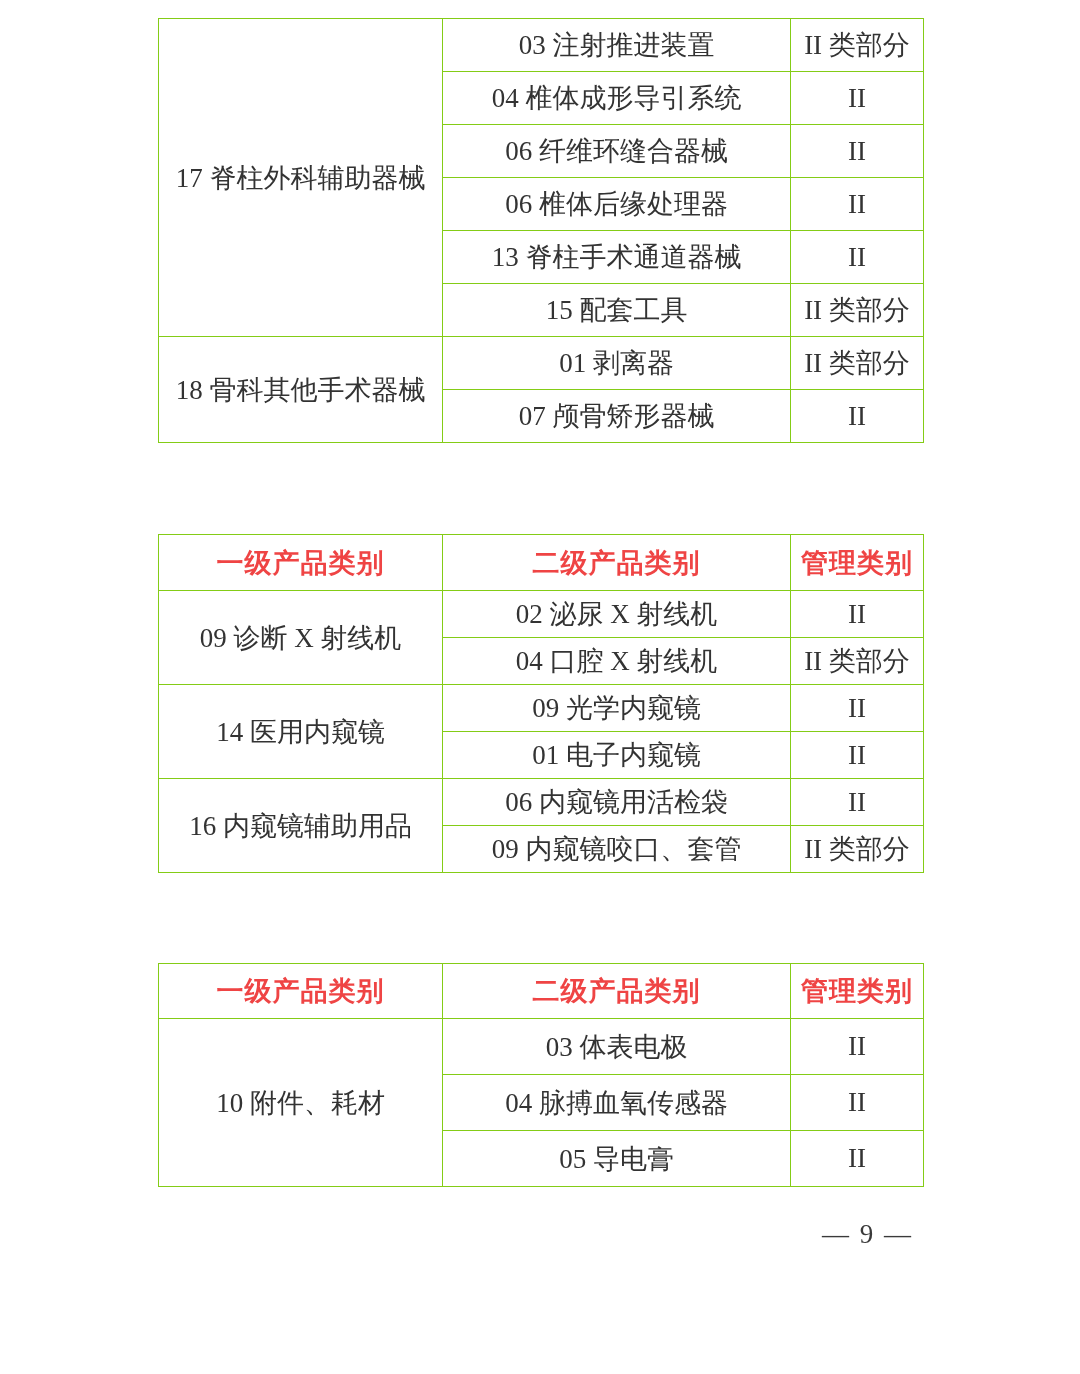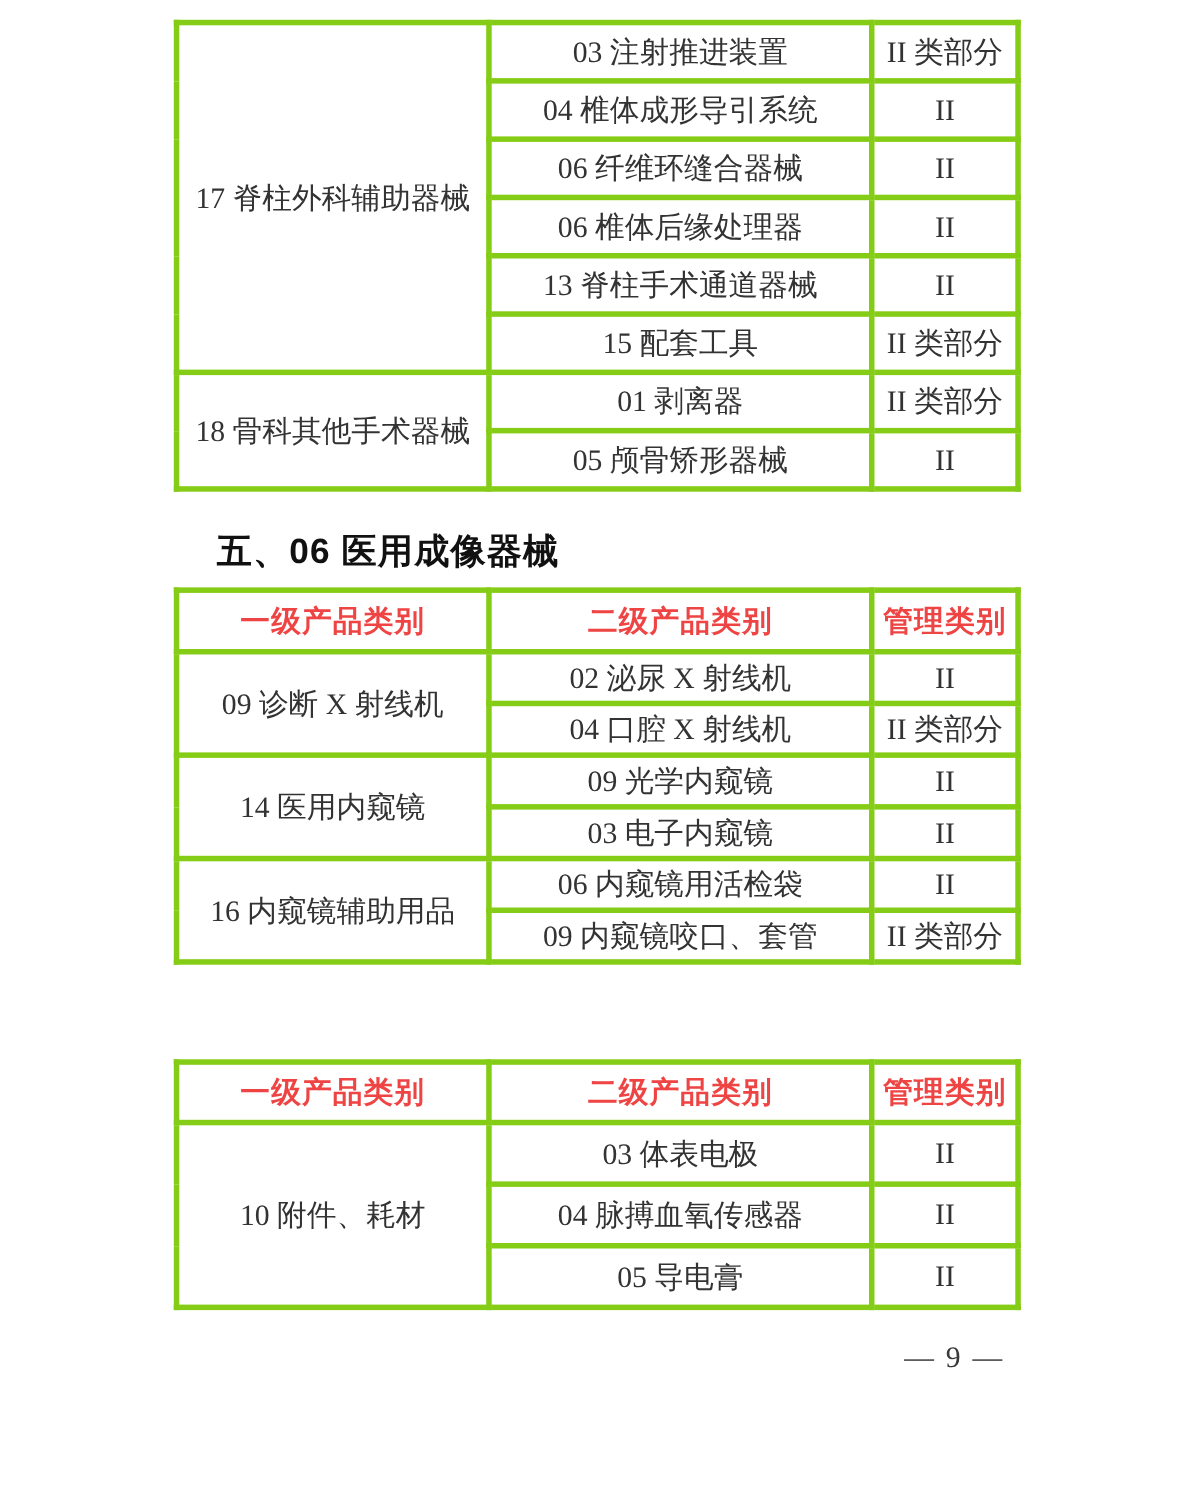--- a/index.html
+++ b/index.html
@@ -18,21 +18,21 @@
   }
   table.cat-table {
     position: absolute;
     left: 158px;
     width: 765px;
     border-collapse: collapse;
     table-layout: fixed;
   }
   table.cat-table td,
   table.cat-table th {
-    border: 5px solid #84cc16;
+    border: 1px solid #84cc16;
     text-align: center;
     vertical-align: middle;
     padding: 0 4px;
     overflow: hidden;
   }
   table.cat-table th {
     font-family: "Liberation Sans", "DejaVu Sans", sans-serif;
     font-weight: 700;
     font-size: 27px;
     color: #ef4444;
@@ -111,27 +111,26 @@
         <tr>
           <td>15 配套工具</td>
           <td>II 类部分</td>
         </tr>
         <tr>
           <td rowspan="2">18 骨科其他手术器械</td>
           <td>01 剥离器</td>
           <td>II 类部分</td>
         </tr>
         <tr>
-          <td>05 颅骨矫形器械</td>
+          <td>07 颅骨矫形器械</td>
           <td>II</td>
         </tr>
       </tbody>
   </table>
 
-  <h2 class="section-heading heading-imaging">五、06 医用成像器械</h2>
 
   <table class="cat-table tbl-imaging">
     <colgroup>
       <col style="width:284px">
       <col style="width:348px">
       <col style="width:133px">
     </colgroup>
     <thead>
       <tr>
         <th>一级产品类别</th>
@@ -148,21 +147,21 @@
         <tr>
           <td>04 口腔 X 射线机</td>
           <td>II 类部分</td>
         </tr>
         <tr>
           <td rowspan="2">14 医用内窥镜</td>
           <td>09 光学内窥镜</td>
           <td>II</td>
         </tr>
         <tr>
-          <td>03 电子内窥镜</td>
+          <td>01 电子内窥镜</td>
           <td>II</td>
         </tr>
         <tr>
           <td rowspan="2">16 内窥镜辅助用品</td>
           <td>06 内窥镜用活检袋</td>
           <td>II</td>
         </tr>
         <tr>
           <td>09 内窥镜咬口、套管</td>
           <td>II 类部分</td>

